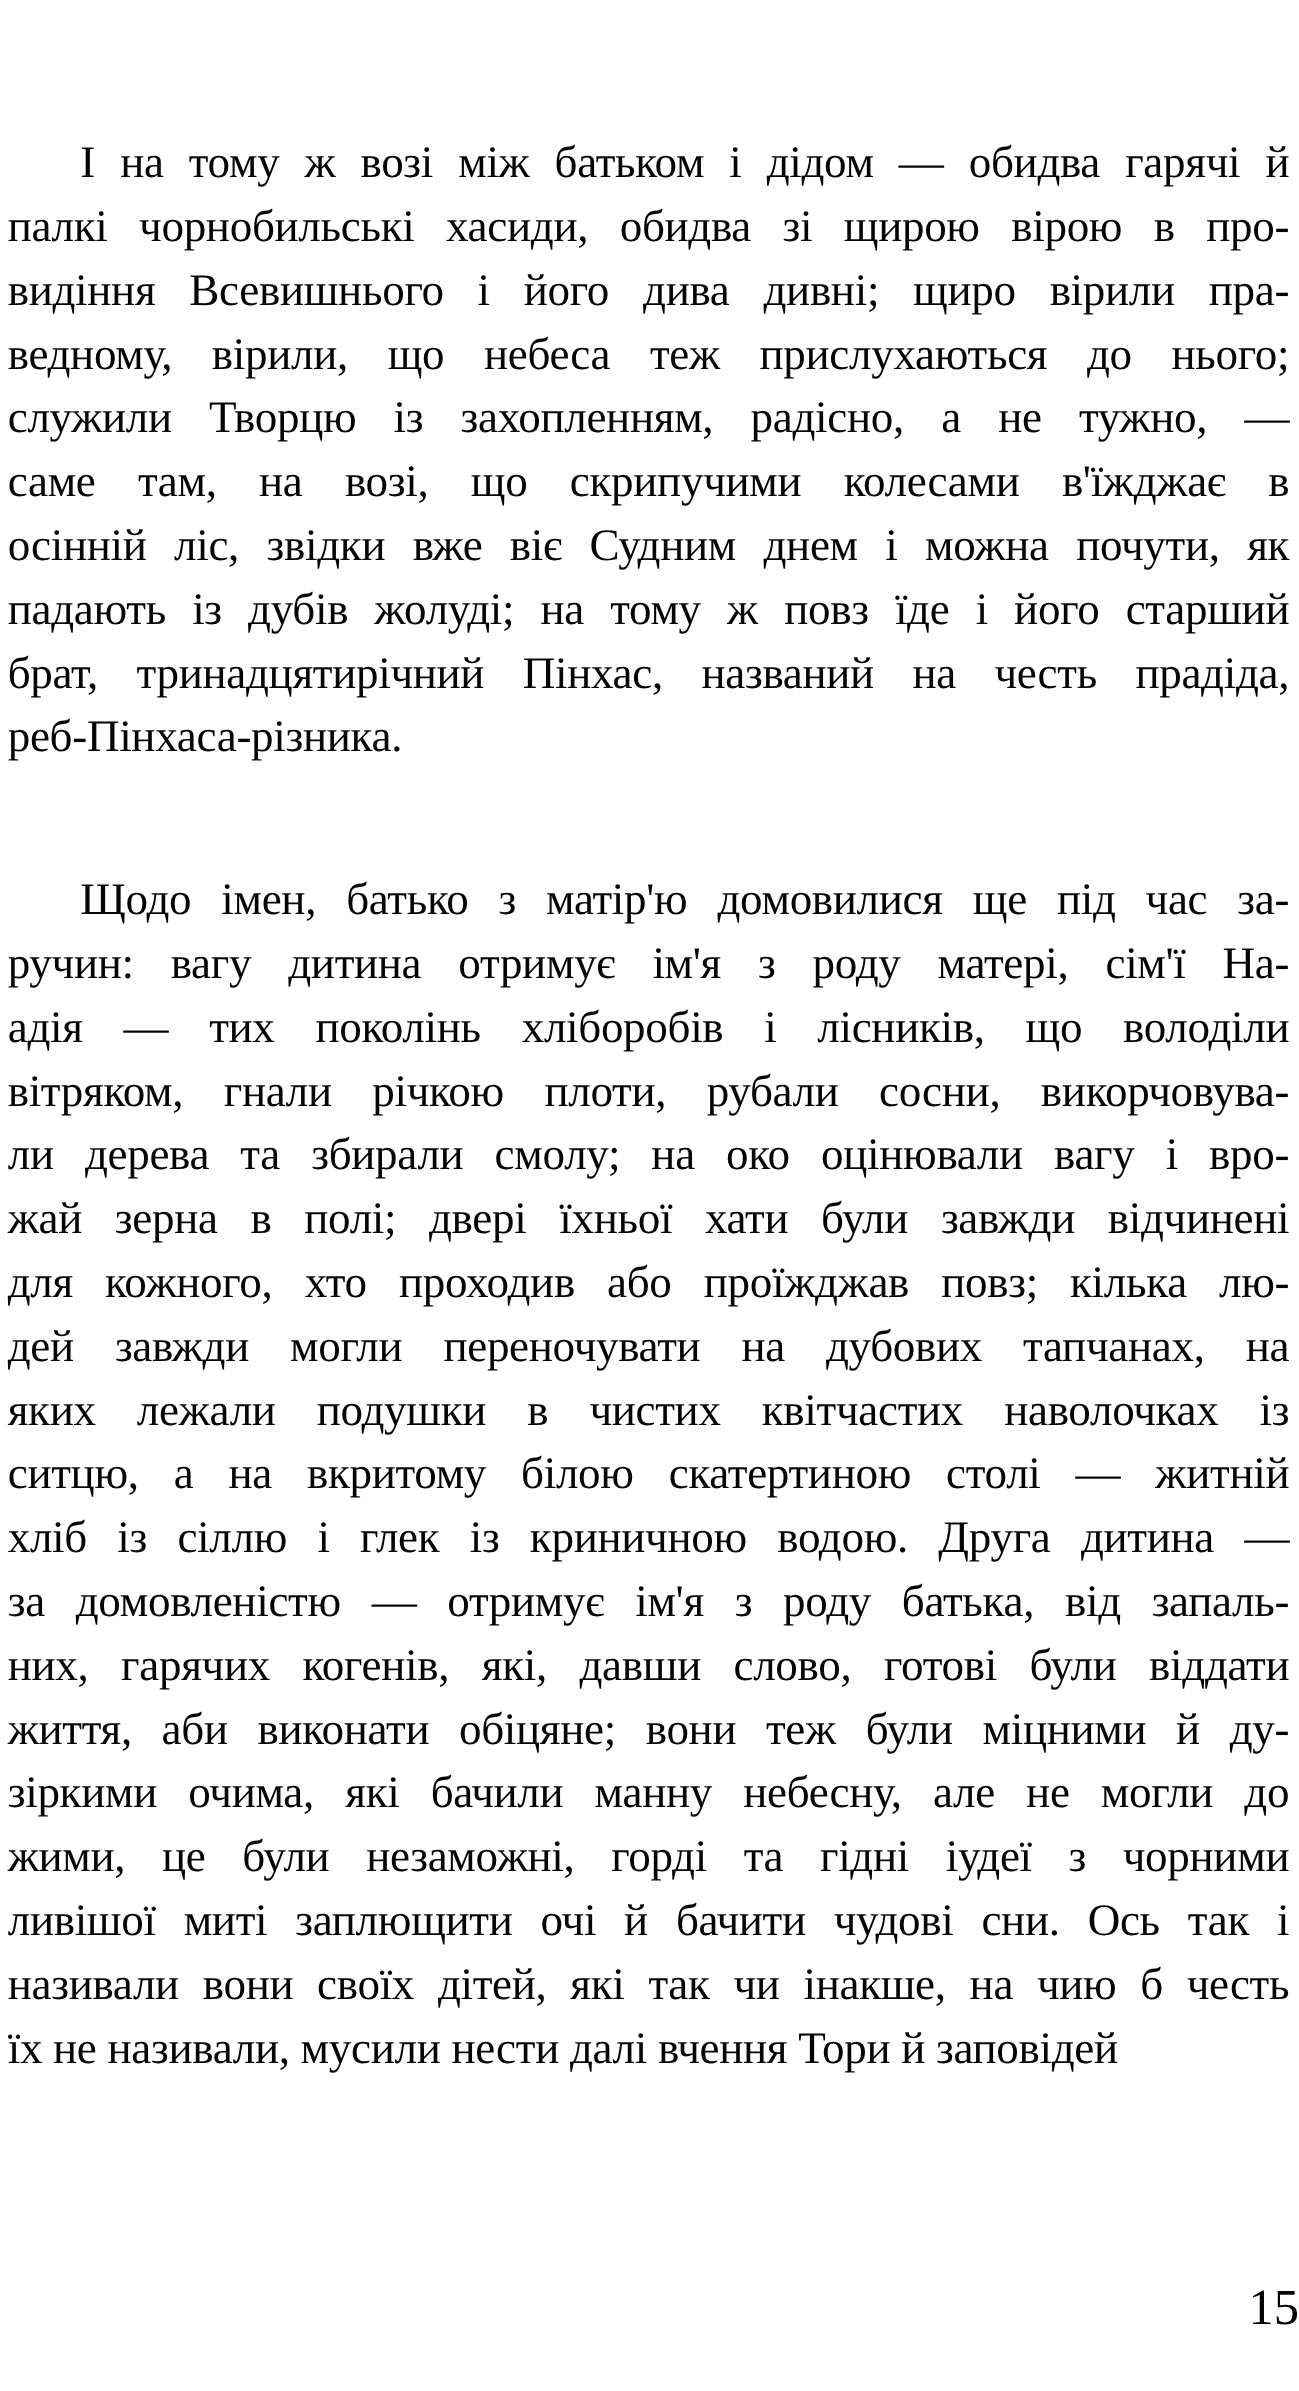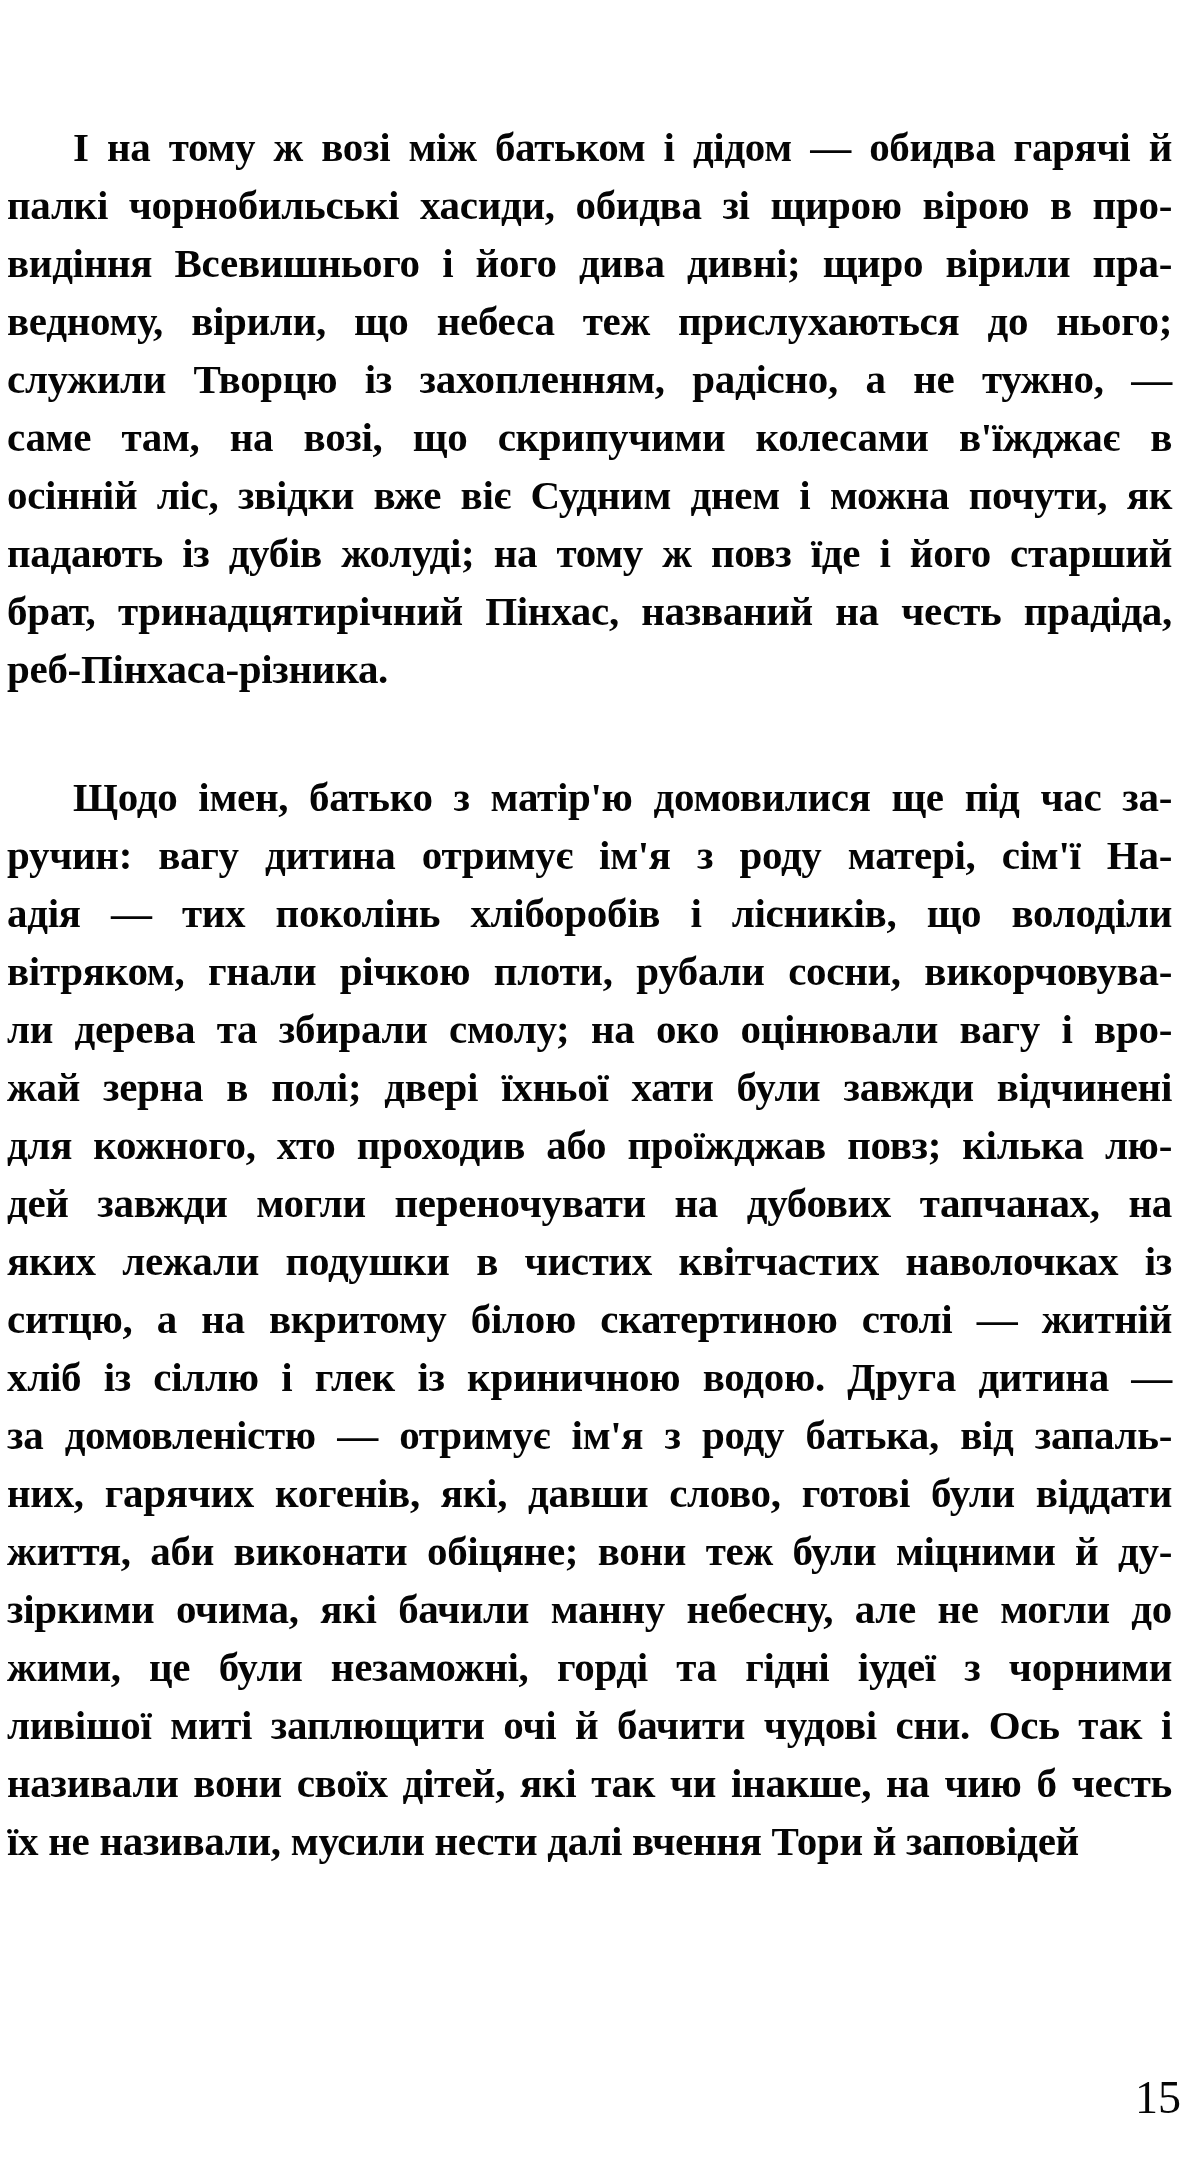--- a/index.html
+++ b/index.html
@@ -19,24 +19,23 @@
   .text-block {
     position: absolute;
     top: 118px;
     left: 7px;
     right: 9px;
     font-size: 41px;
     letter-spacing: -0.3px;
   }
   .para {
     margin: 0;
-    font-weight: bold;
   }
   .para + .para {
-    margin-top: 70px;
+    margin-top: 90px;
   }
   .line {
     line-height: 58px;
     text-align: justify;
     text-align-last: justify;
     white-space: normal;
   }
   .line.first {
     text-indent: 66px;
   }

